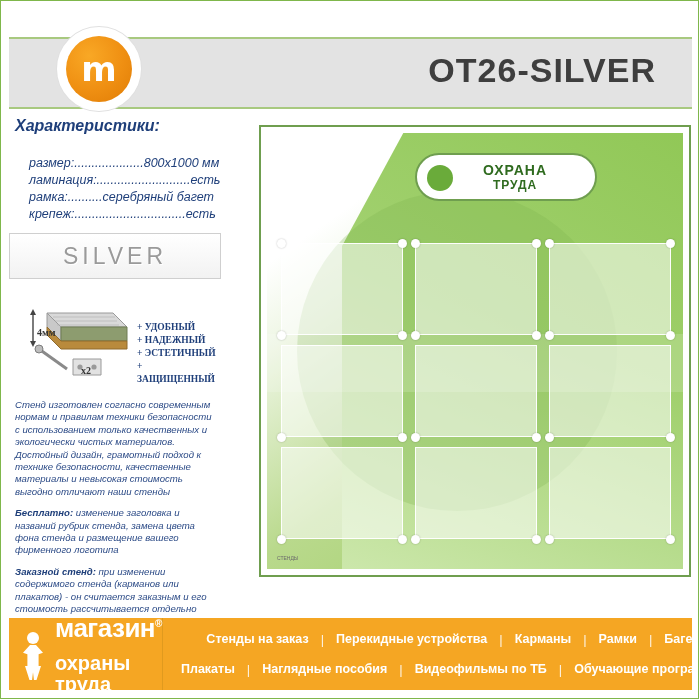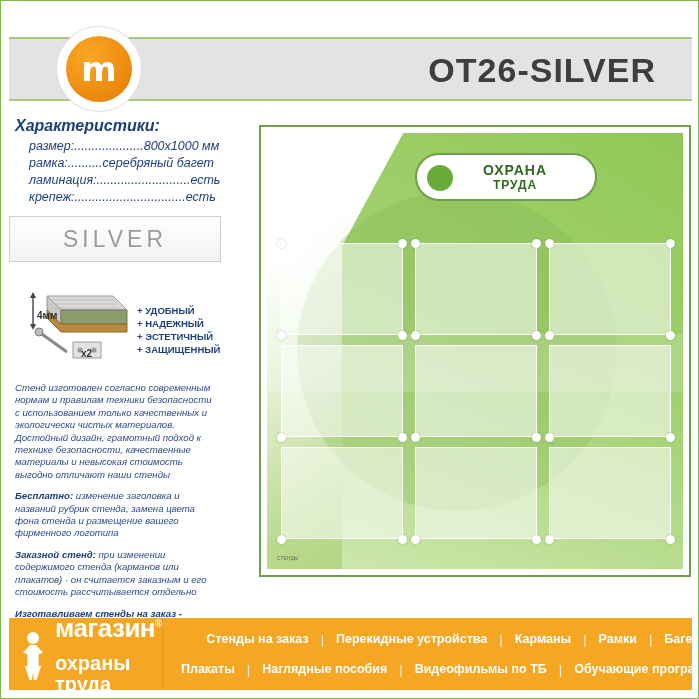--- a/index.html
+++ b/index.html
@@ -15,21 +15,21 @@
     width: 699px; height: 699px;
     background: #ffffff;
     border: 1px solid #7fb74b;
     overflow: hidden;
   }
 
   
   .header {
     position: absolute;
     left: 8px; top: 36px;
-    width: 683px; height: 64px;
+    width: 683px; height: 72px;
     background: #e3e3e3;
     border-top: 2px solid #a8c97f;
     border-bottom: 2px solid #a8c97f;
   }
   .header-title {
     position: absolute;
     right: 36px; top: 12px;
     font-size: 34px;
     font-weight: bold;
     color: #3e3e3e;
@@ -64,21 +64,21 @@
   .left-col {
     position: absolute;
     left: 8px; top: 116px;
     width: 212px;
   }
   .char-title {
     font-style: italic;
     font-weight: bold;
     font-size: 16px;
     color: #1f3f7a;
-    margin: 0 0 3px 6px;
+    margin: 0 0 20px 6px;
   }
   .char-list { margin: 0 0 10px 20px; }
   .char-row {
     font-style: italic;
     font-size: 12.5px;
     color: #1f3f7a;
     line-height: 17px;
     white-space: nowrap;
   }
   .char-row .dots { letter-spacing: 0px; }
@@ -96,20 +96,21 @@
     font-weight: normal;
     letter-spacing: 4px;
     color: #9a9a9a;
     text-shadow: 1px 1px 0 #ffffff;
   }
 
   .frame-illustration {
     position: relative;
     height: 112px;
     margin-top: 4px;
+    font-family: Liberation Serif, serif;
   }
   .fi-label-4mm {
     position: absolute; left: 28px; top: 44px;
     font-size: 10px; font-weight: bold; color: #333;
   }
   .fi-x2 {
     position: absolute; left: 72px; top: 82px;
     font-size: 10px; font-weight: bold; color: #333;
   }
   .bullets {
@@ -296,24 +297,24 @@
 
   <div class="left-col">
 
     <div class="char-title">Характеристики:</div>
 
     <div class="char-list">
       <div class="char-row">
         <span>размер:</span><span class="dots">....................</span><span class="val">800x1000 мм</span>
       </div>
       <div class="char-row">
+        <span>ламинация:</span><span class="dots">...........................</span><span class="val">есть</span>
+      </div>
+      <div class="char-row">
         <span>рамка:</span><span class="dots">..........</span><span class="val">серебряный багет</span>
-      </div>
-      <div class="char-row">
-        <span>ламинация:</span><span class="dots">...........................</span><span class="val">есть</span>
       </div>
       <div class="char-row">
         <span>крепеж:</span><span class="dots">................................</span><span class="val">есть</span>
       </div>
     </div>
 
     <div class="silver-box">
       <div class="silver-word">SILVER</div>
     </div>
 

